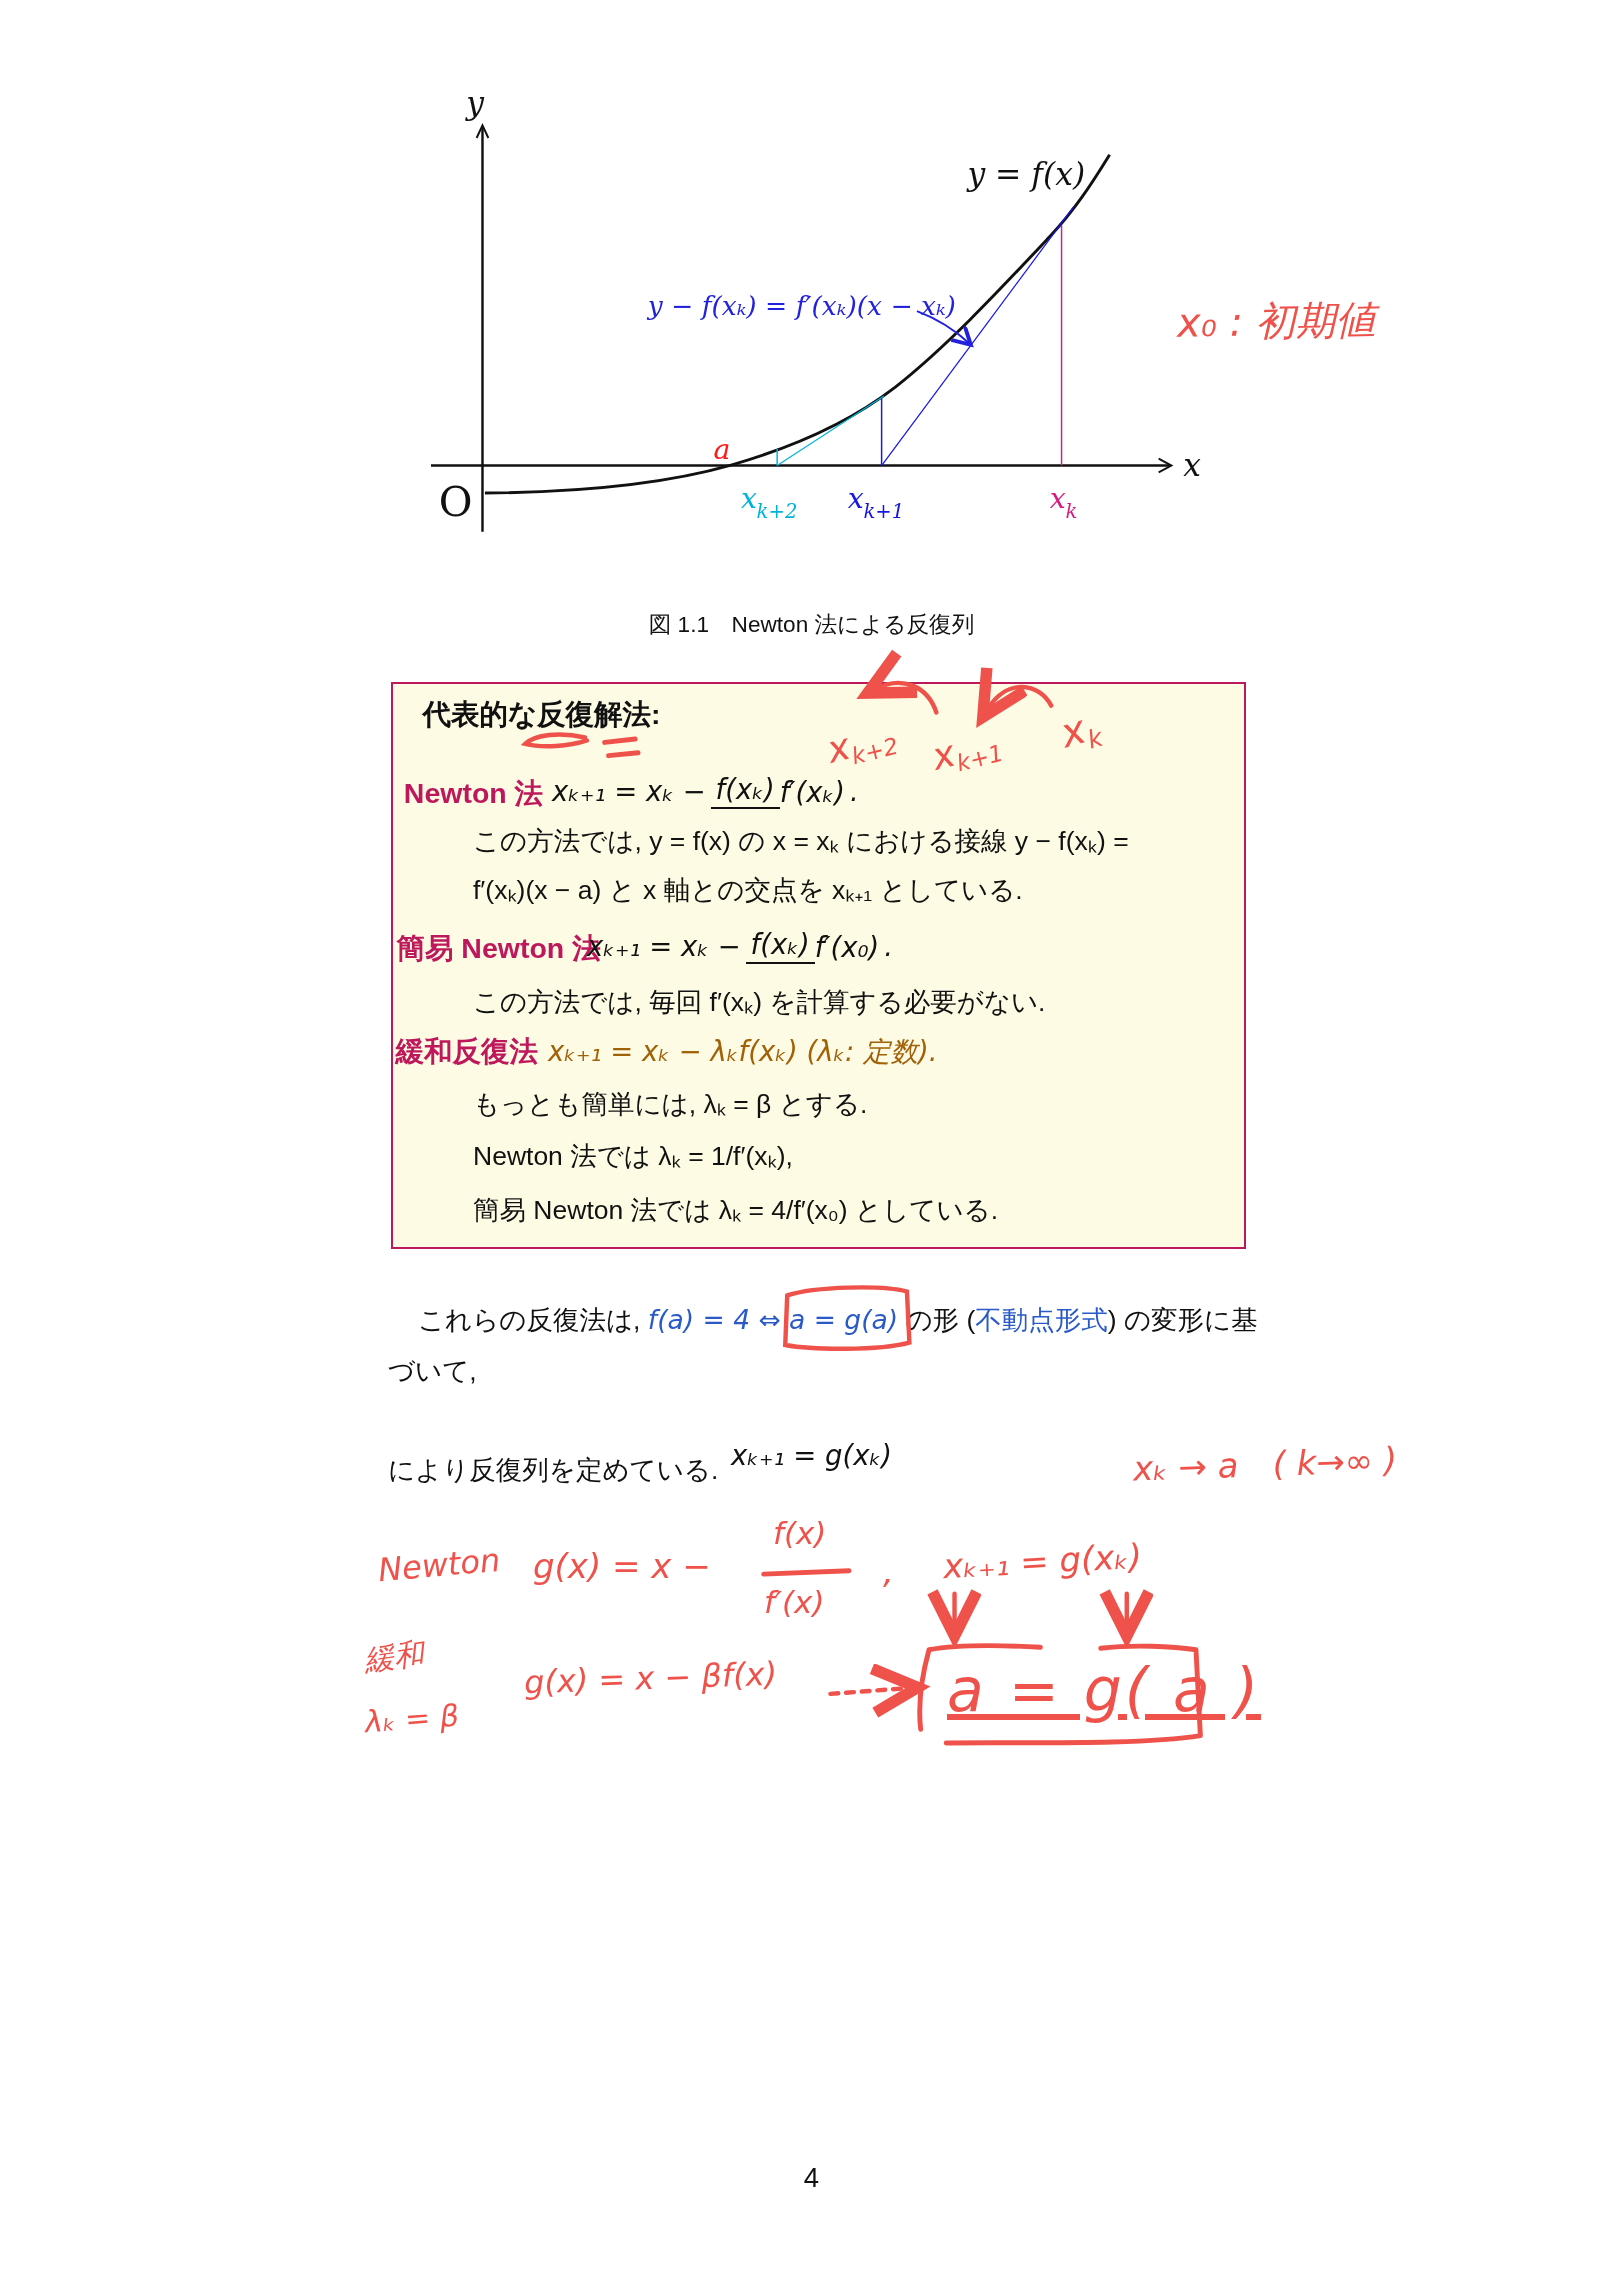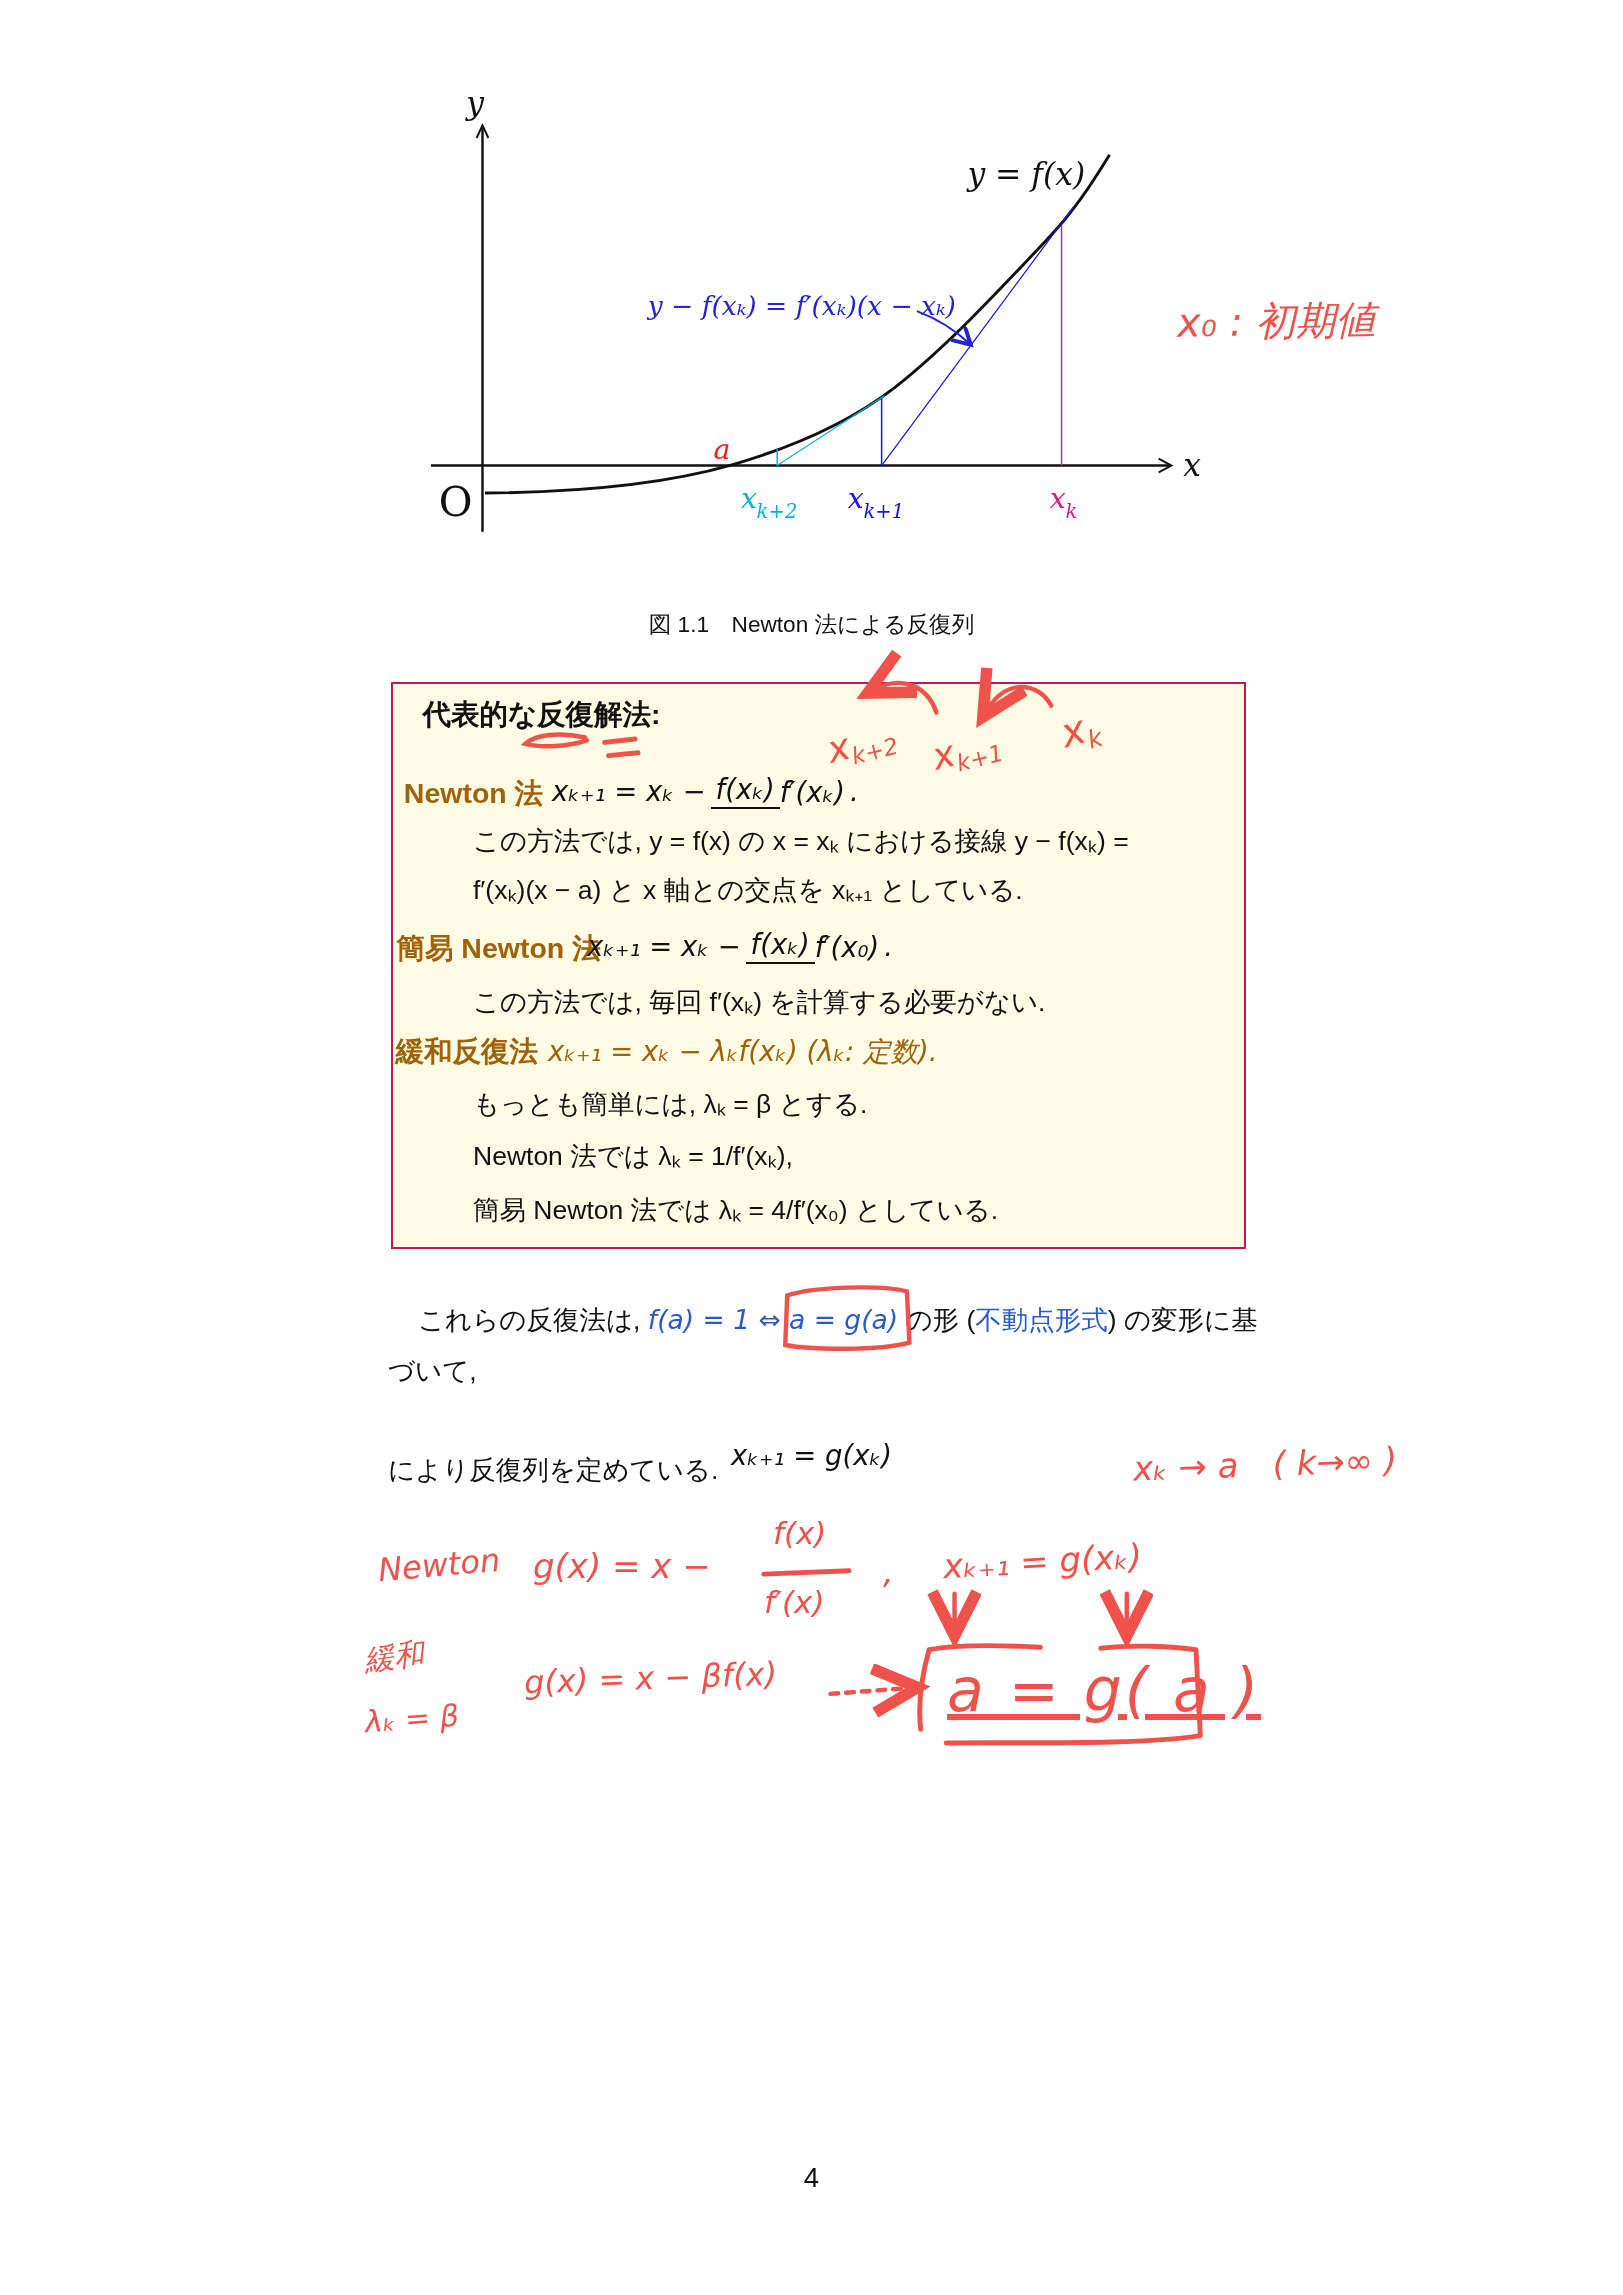--- a/index.html
+++ b/index.html
@@ -1,21 +1,21 @@
 <!DOCTYPE html>
 <html style="font-size:7.9px"><head>
 <meta charset="utf-8">
 <style>
   html,body{margin:0;padding:0;background:#ffffff;}
   #page{position:relative;width:1623px;height:2295px;background:#ffffff;overflow:hidden;
         font-family:"Liberation Sans",sans-serif;color:#111;}
   .abs{position:absolute;}
   .cjk{font-family:"Liberation Sans",sans-serif;color:#111;font-size:26.5px;white-space:nowrap;}
   .math{font-family:"DejaVu Sans","DejaVu Serif",sans-serif;font-style:italic;white-space:nowrap;}
-  .magenta{color:#a16207;font-weight:bold;}
+  .magenta{color:#be185d;font-weight:bold;}
   .blue{color:#2a5ac8;}
   .frac{display:inline-flex;flex-direction:row;align-items:center;vertical-align:middle;margin:0 4.9px;}
   .frac .num{border-bottom:2px solid #111;padding:0 4.9px 2.9px 4.9px;}
   .frac .den{padding-top:2.9px;}
   .formula-row{display:flex;align-items:center;}
   .hw{position:absolute;color:#ee524a;font-family:"DejaVu Sans",sans-serif;font-style:italic;white-space:nowrap;}
   .hw .s{font-size:62%;position:relative;top:.32em;}
   .yellow-box{position:absolute;left:391px;top:682px;width:855px;height:567px;
       background:#fefbe4;border:2px solid #be185d;box-sizing:border-box;}
   .center-line{position:absolute;left:0;width:1623px;text-align:center;margin-top:41px;}
@@ -96,21 +96,21 @@
     <div class="abs cjk" style="left:80px;top:299px;">この方法では, 毎回 f′(xₖ) を計算する必要がない.</div>
 
     <div class="abs magenta cjk" style="left:2.5px;top:349px;font-size:28.5px;">緩和反復法</div>
     <div class="abs math" style="left:155px;top:350px;font-size:27.5px;color:#a16207;">xₖ₊₁ = xₖ − λₖf(xₖ)   (λₖ: 定数).</div>
     <div class="abs cjk" style="left:80px;top:401px;">もっとも簡単には, λₖ = β とする.</div>
     <div class="abs cjk" style="left:80px;top:453px;">Newton 法では λₖ = 1/f′(xₖ),</div>
     <div class="abs cjk" style="left:80px;top:507px;">簡易 Newton 法では λₖ = 4/f′(x₀) としている.</div>
   </div>
 
   <div class="abs cjk" style="left:418px;top:1302px;">
-    <span>これらの反復法は,  </span><span class="blue math" style="font-size:26.5px;">f(a) = 1 ⇔ a = g(a)</span><span> の形 (</span><span class="blue">不動点形式</span><span>) の変形に基</span>
+    <span>これらの反復法は,  </span><span class="blue math" style="font-size:26.5px;">f(a) = 4 ⇔ a = g(a)</span><span> の形 (</span><span class="blue">不動点形式</span><span>) の変形に基</span>
   </div>
   <div class="abs cjk" style="left:388px;top:1353px;">づいて,</div>
   <div class="abs center-line math" style="top:1398px;font-size:27.5px;color:#111;">xₖ₊₁ = g(xₖ)</div>
   <div class="abs cjk" style="left:388px;top:1452px;">により反復列を定めている.</div>
 
   <div class="abs center-line cjk" style="top:2121px;font-size:27.5px;">4</div>
 
   <div class="hw" style="left:1177px;top:294px;font-size:40px;transform:rotate(-1deg);">x₀ : 初期値</div>
 
   <div class="hw" style="left:827px;top:721px;font-size:37px;transform:rotate(-14deg);"><span>x</span><span class="s">k+2</span></div>

